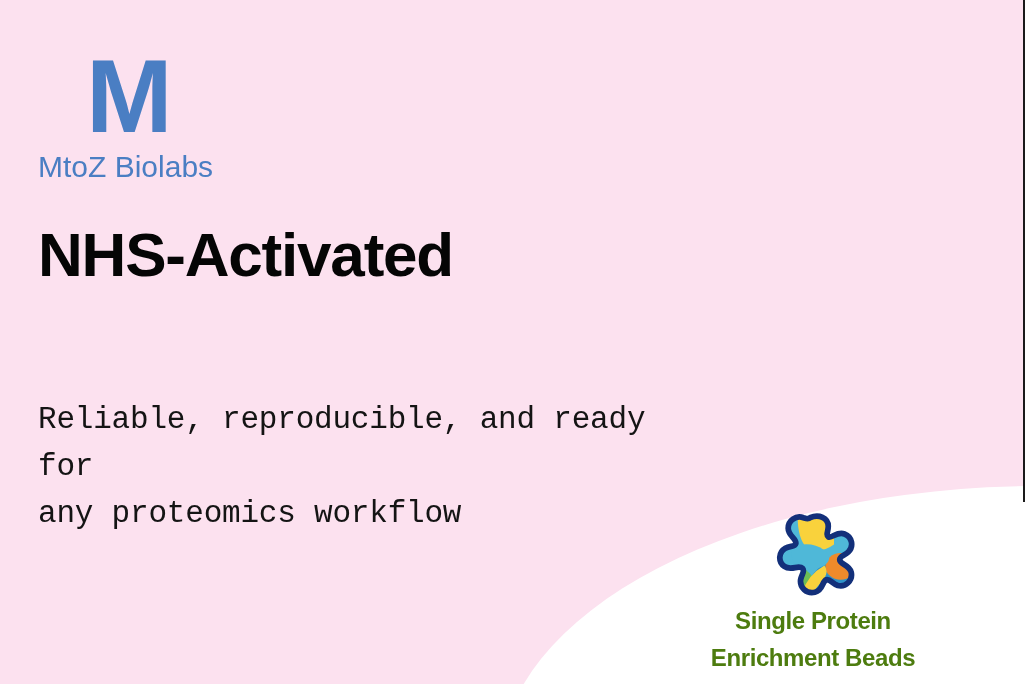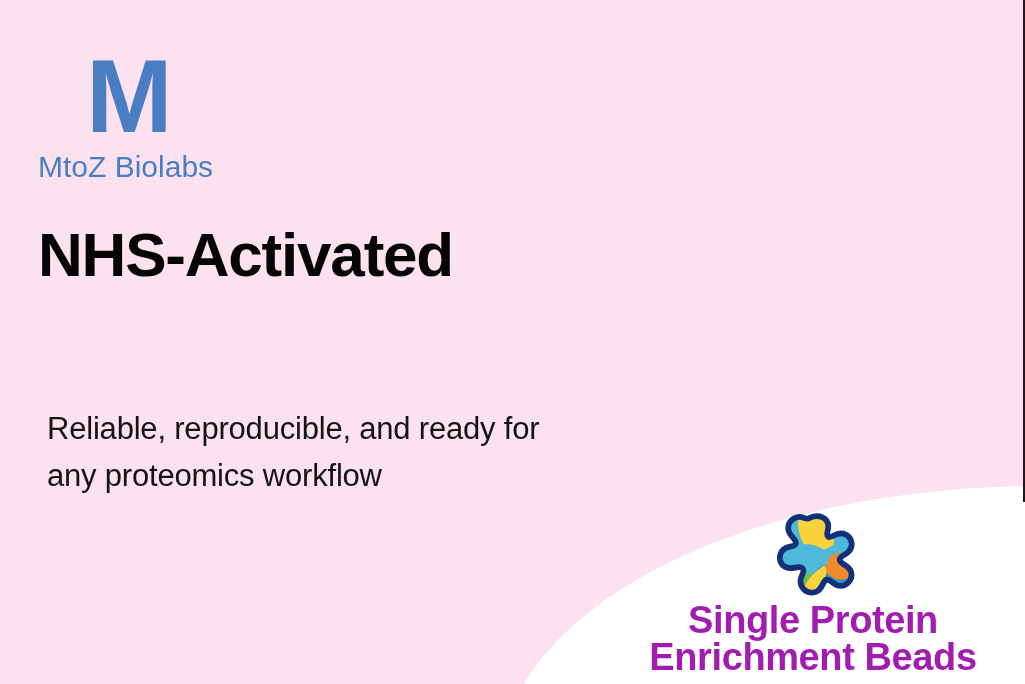--- a/index.html
+++ b/index.html
@@ -88,27 +88,27 @@
   }
   .headline .hl-line { display: block; }
 
   
   .subheadline {
     position: absolute;
     left: 38px;
     top: 396px;
     z-index: 3;
     width: 620px;
-    font-family: Liberation Sans, sans-serif;
+    font-family: Liberation Mono, monospace;
     font-weight: normal;
     font-size: 31px;
     line-height: 47px;
     color: #141414;
     letter-spacing: -0.2px;
-    margin: 9px;
+    margin: 0;
   }
   .subheadline .sub-line { display: block; }
 
   
   .badge {
     position: absolute;
     left: 608px;
     top: 512px;
     width: 410px;
     z-index: 4;
@@ -116,23 +116,23 @@
   }
   .badge-icon {
     display: block;
     width: 96px;
     height: 84px;
     margin: 0 auto 6px auto;
   }
   .badge-title {
     font-family: "Liberation Sans", sans-serif;
     font-weight: bold;
-    font-size: 38px;
+    font-size: 24px;
     line-height: 37px;
-    color: #a21caf;
+    color: #4d7c0f;
     letter-spacing: -0.4px;
   }
   .badge-title .badge-line { display: block; }
 </style>
 </head>
 <body>
 
 <div id="poster">
 
   <div class="white-sweep"></div>

